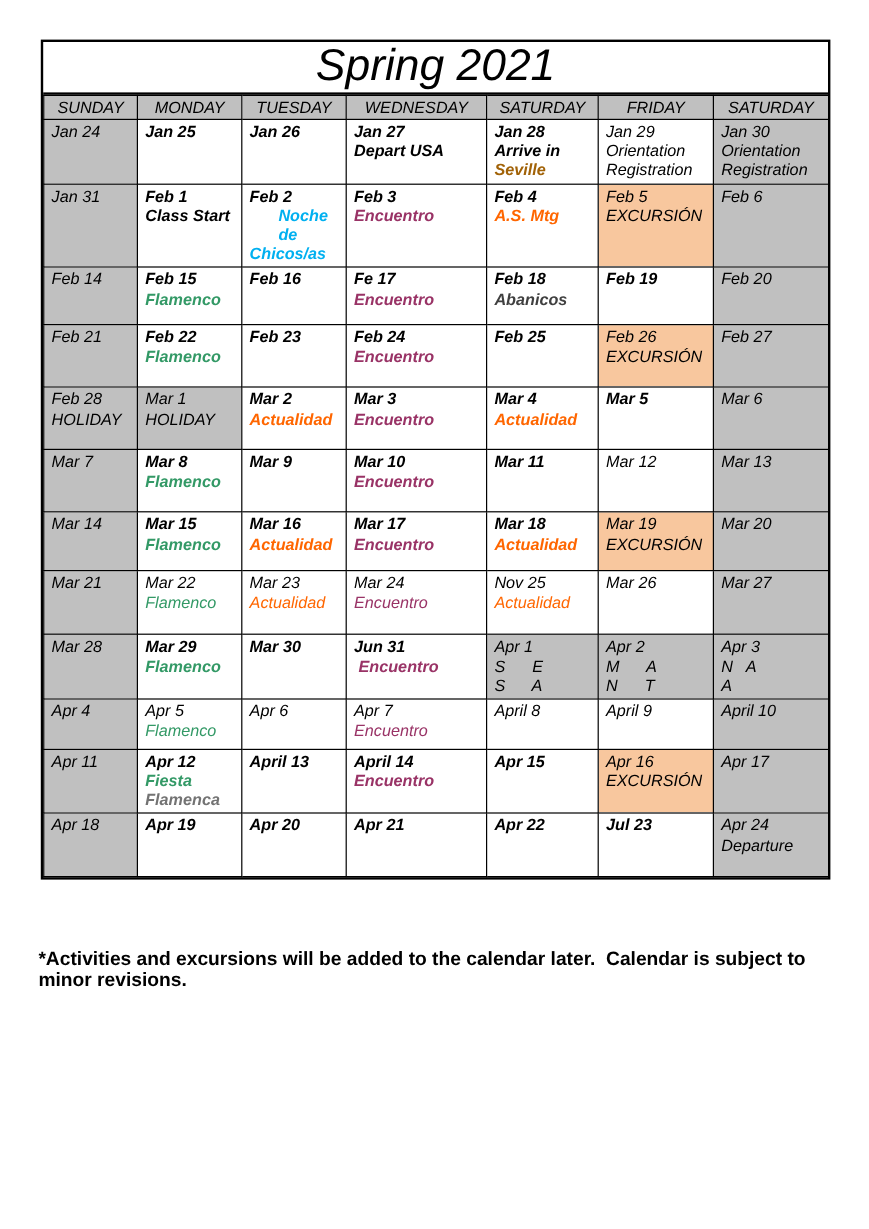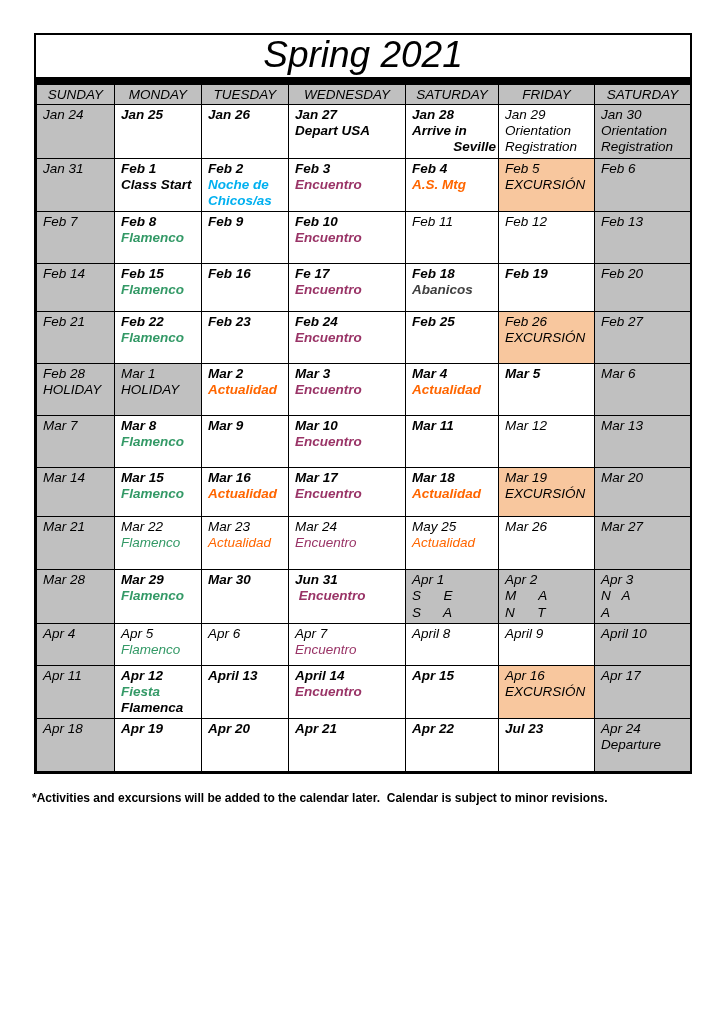--- a/index.html
+++ b/index.html
@@ -23,21 +23,21 @@
     border: 2px solid #000;
     box-sizing: border-box;
     background: #fff;
   }
   .cal-title {
     font-style: italic;
     font-size: 37px;
     line-height: 40px;
     text-align: center;
     color: #000;
-    border-bottom: 7px solid #000000;
+    border-bottom: 2px solid #000000;
     padding: 0 0 2px 0;
     white-space: nowrap;
   }
   table.cal-table {
     border-collapse: collapse;
     width: 100%;
     table-layout: fixed;
   }
   table.cal-table th {
     background: #c0c0c0;
@@ -64,21 +64,21 @@
   td.bg-excursion { background: #f8c79e; }
   .day-date { font-weight: normal; }
   .day-date.bold { font-weight: bold; }
   .day-note { white-space: pre-wrap; }
   .day-note.bold { font-weight: bold; }
   .footnote {
     position: absolute;
     left: 32px;
     top: 791px;
     width: 660px;
-    font-size: 12px;
+    font-size: 16px;
     font-weight: bold;
     color: #000;
     white-space: pre-wrap;
   }
 </style>
 </head>
 <body>
 
 <div class="page">
   <div class="cal">
@@ -115,21 +115,21 @@
             <td>
               <div class="day-date bold">Jan 26</div>
             </td>
             <td>
               <div class="day-date bold">Jan 27</div>
               <div class="day-note bold" style="color: rgb(0, 0, 0);">Depart USA</div>
             </td>
             <td>
               <div class="day-date bold">Jan 28</div>
               <div class="day-note bold" style="color: rgb(0, 0, 0);">Arrive in</div>
-              <div class="day-note bold" style="color: #000000; text-align: right;">Seville</div>
+              <div class="day-note bold" style="color: #a16207;">Seville</div>
             </td>
             <td>
               <div class="day-date">Jan 29</div>
               <div class="day-note" style="color: rgb(0, 0, 0);">Orientation</div>
               <div class="day-note" style="color: rgb(0, 0, 0);">Registration</div>
             </td>
             <td class="bg-weekend">
               <div class="day-date">Jan 30</div>
               <div class="day-note" style="color: rgb(0, 0, 0);">Orientation</div>
               <div class="day-note" style="color: rgb(0, 0, 0);">Registration</div>
@@ -138,64 +138,39 @@
           <tr style="height: 48px;">
             <td class="bg-weekend">
               <div class="day-date">Jan 31</div>
             </td>
             <td>
               <div class="day-date bold">Feb 1</div>
               <div class="day-note bold" style="color: rgb(0, 0, 0);">Class Start</div>
             </td>
             <td>
               <div class="day-date bold">Feb 2</div>
-              <div class="day-note bold" style="color: rgb(0, 176, 240);">Noche de</div>
+              <div class="day-note bold" style="color: rgb(0, 176, 240); margin-left: 24px;">Noche de</div>
               <div class="day-note bold" style="color: rgb(0, 176, 240);">Chicos/as</div>
             </td>
             <td>
               <div class="day-date bold">Feb 3</div>
               <div class="day-note bold" style="color: rgb(153, 51, 102);">Encuentro</div>
             </td>
             <td>
               <div class="day-date bold">Feb 4</div>
               <div class="day-note bold" style="color: rgb(255, 102, 0);">A.S. Mtg</div>
             </td>
             <td class="bg-excursion">
               <div class="day-date">Feb 5</div>
               <div class="day-note" style="color: rgb(0, 0, 0);">EXCURSIÓN</div>
             </td>
             <td class="bg-weekend">
               <div class="day-date">Feb 6</div>
             </td>
           </tr>
-          <tr style="height: 52px;">
-            <td class="bg-weekend">
-              <div class="day-date">Feb 7</div>
-            </td>
-            <td>
-              <div class="day-date bold">Feb 8</div>
-              <div class="day-note bold" style="color: rgb(51, 153, 102);">Flamenco</div>
-            </td>
-            <td>
-              <div class="day-date bold">Feb 9</div>
-            </td>
-            <td>
-              <div class="day-date bold">Feb 10</div>
-              <div class="day-note bold" style="color: rgb(153, 51, 102);">Encuentro</div>
-            </td>
-            <td>
-              <div class="day-date">Feb 11</div>
-            </td>
-            <td>
-              <div class="day-date">Feb 12</div>
-            </td>
-            <td class="bg-weekend">
-              <div class="day-date">Feb 13</div>
-            </td>
-          </tr>
           <tr style="height: 48px;">
             <td class="bg-weekend">
               <div class="day-date">Feb 14</div>
             </td>
             <td>
               <div class="day-date bold">Feb 15</div>
               <div class="day-note bold" style="color: rgb(51, 153, 102);">Flamenco</div>
             </td>
             <td>
               <div class="day-date bold">Feb 16</div>
@@ -332,21 +307,21 @@
             </td>
             <td>
               <div class="day-date">Mar 23</div>
               <div class="day-note" style="color: rgb(255, 102, 0);">Actualidad</div>
             </td>
             <td>
               <div class="day-date">Mar 24</div>
               <div class="day-note" style="color: rgb(153, 51, 102);">Encuentro</div>
             </td>
             <td>
-              <div class="day-date">May 25</div>
+              <div class="day-date">Nov 25</div>
               <div class="day-note" style="color: rgb(255, 102, 0);">Actualidad</div>
             </td>
             <td>
               <div class="day-date">Mar 26</div>
             </td>
             <td class="bg-weekend">
               <div class="day-date">Mar 27</div>
             </td>
           </tr>
           <tr style="height: 52px;">
@@ -405,21 +380,21 @@
               <div class="day-date">April 10</div>
             </td>
           </tr>
           <tr style="height: 53px;">
             <td class="bg-weekend">
               <div class="day-date">Apr 11</div>
             </td>
             <td>
               <div class="day-date bold">Apr 12</div>
               <div class="day-note bold" style="color: rgb(51, 153, 102);">Fiesta</div>
-              <div class="day-note bold" style="color: #000000;">Flamenca</div>
+              <div class="day-note bold" style="color: #737373;">Flamenca</div>
             </td>
             <td>
               <div class="day-date bold">April 13</div>
             </td>
             <td>
               <div class="day-date bold">April 14</div>
               <div class="day-note bold" style="color: rgb(153, 51, 102);">Encuentro</div>
             </td>
             <td>
               <div class="day-date bold">Apr 15</div>

